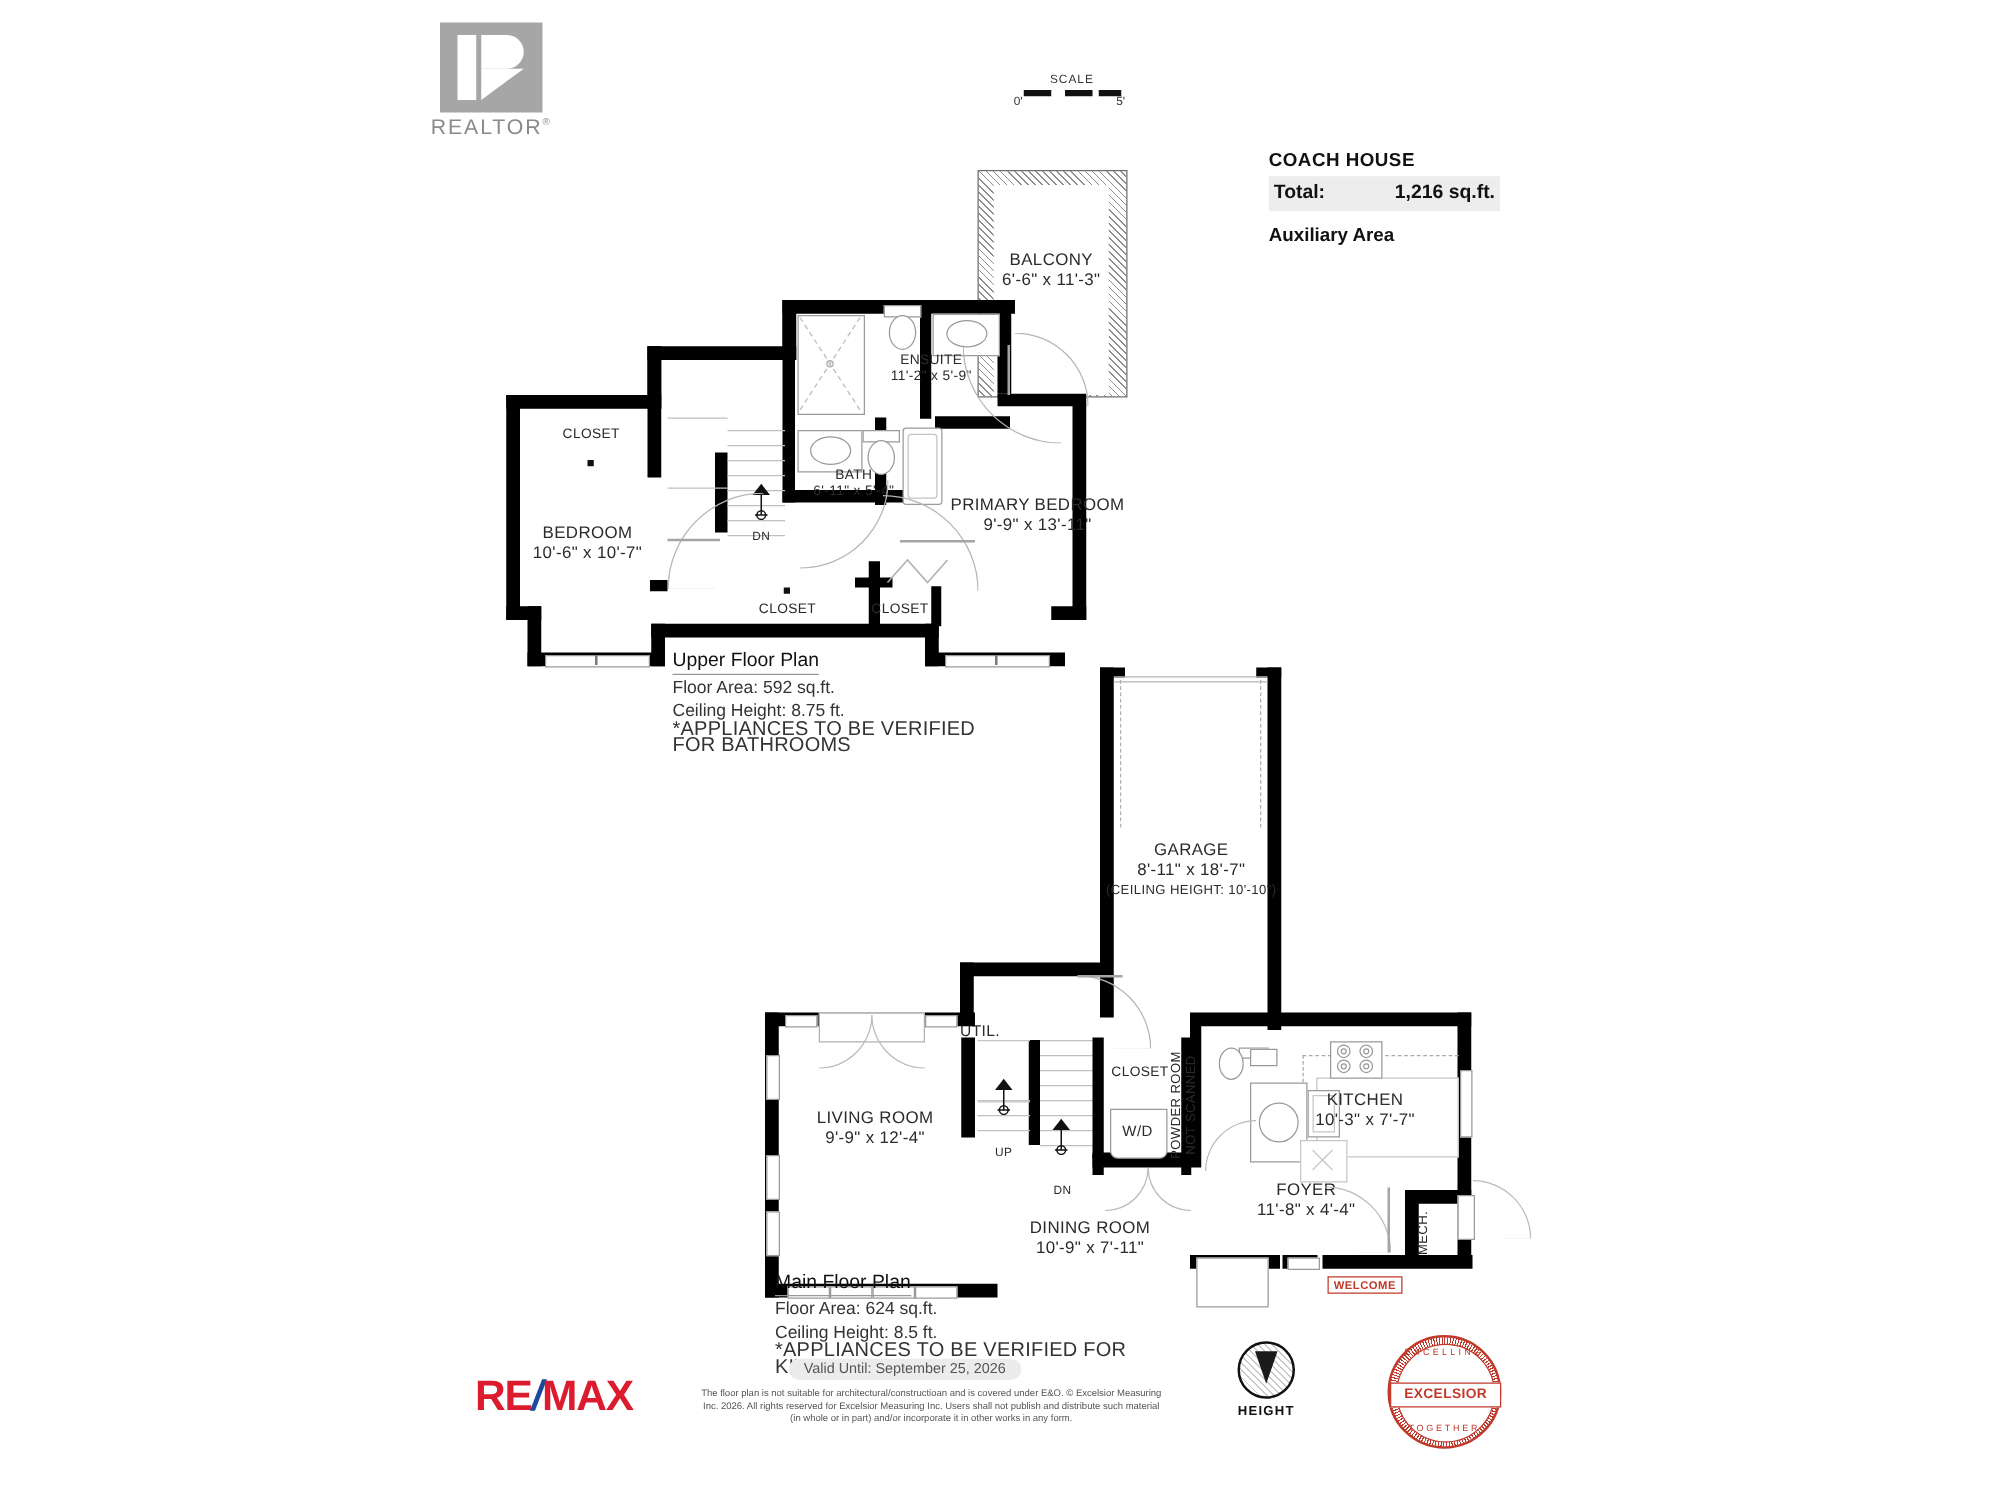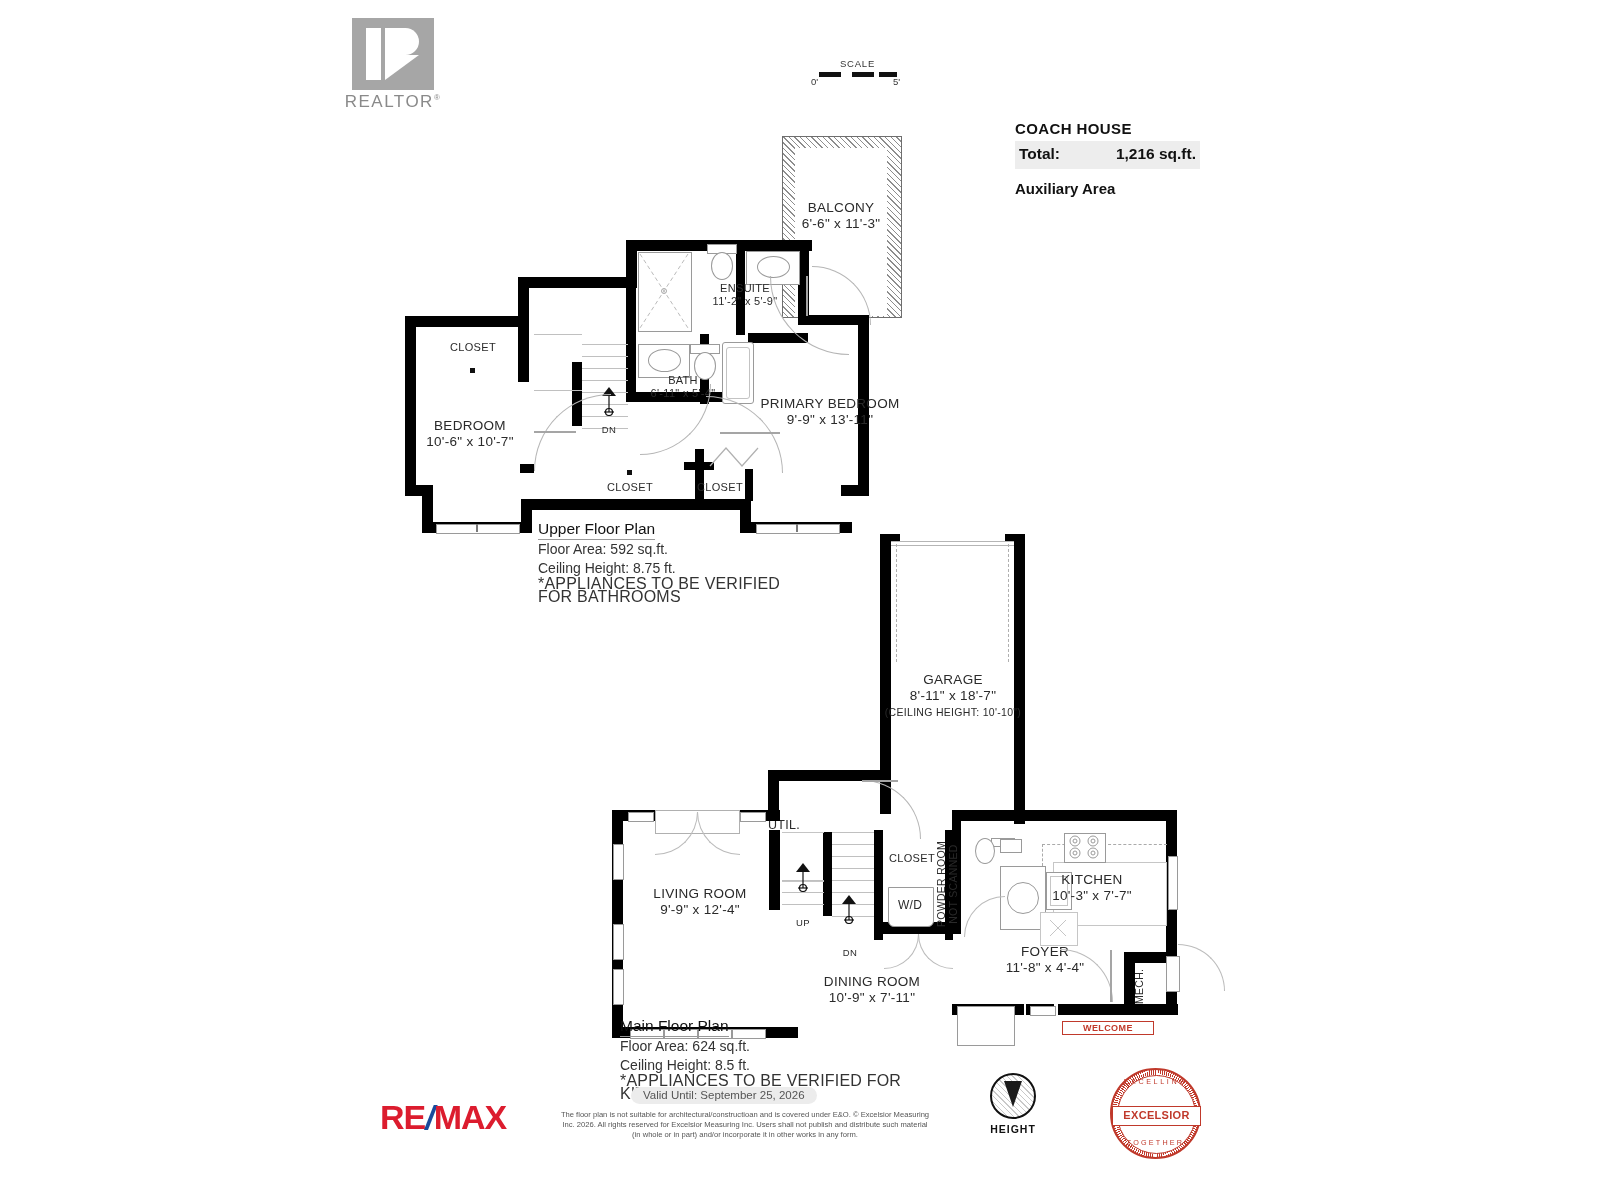--- a/index.html
+++ b/index.html
@@ -80,21 +80,21 @@
       background:repeating-conic-gradient(#c0392b 0 1.2deg,#ffffff 1.2deg 3deg);}
   #exc-inner{position:absolute;left:7px;top:7px;width:77px;height:77px;border-radius:50%;
       background:#fff;border:1px solid #c0392b;}
   #exc-top{position:absolute;left:0;top:9px;width:91px;text-align:center;font-size:7.2px;
       color:#c0392b;letter-spacing:2.6px;}
   #exc-bot{position:absolute;left:0;top:70px;width:91px;text-align:center;font-size:7.2px;
       color:#c0392b;letter-spacing:2.2px;}
   #exc-band{position:absolute;left:2px;top:38px;width:87px;height:18px;border:1.5px solid #c0392b;
       background:#fff;text-align:center;font-size:11px;font-weight:bold;color:#c0392b;line-height:17px;letter-spacing:.3px;}
   #welcome{position:absolute;left:1062px;top:977px;border:1.5px solid #c0392b;background:#fff;
-      padding:1px 20px;font-size:9px;font-weight:bold;color:#c0392b;letter-spacing:.4px;}
+      padding:1px 4px;font-size:9px;font-weight:bold;color:#c0392b;letter-spacing:.4px;}
 </style>
 </head>
 <body>
 
 <div class="abs" id="realtor-logo">
   <div id="realtor-mark">
     <div class="bar"></div>
       <div class="bowl"></div>
       <div class="leg"></div>
   </div>

